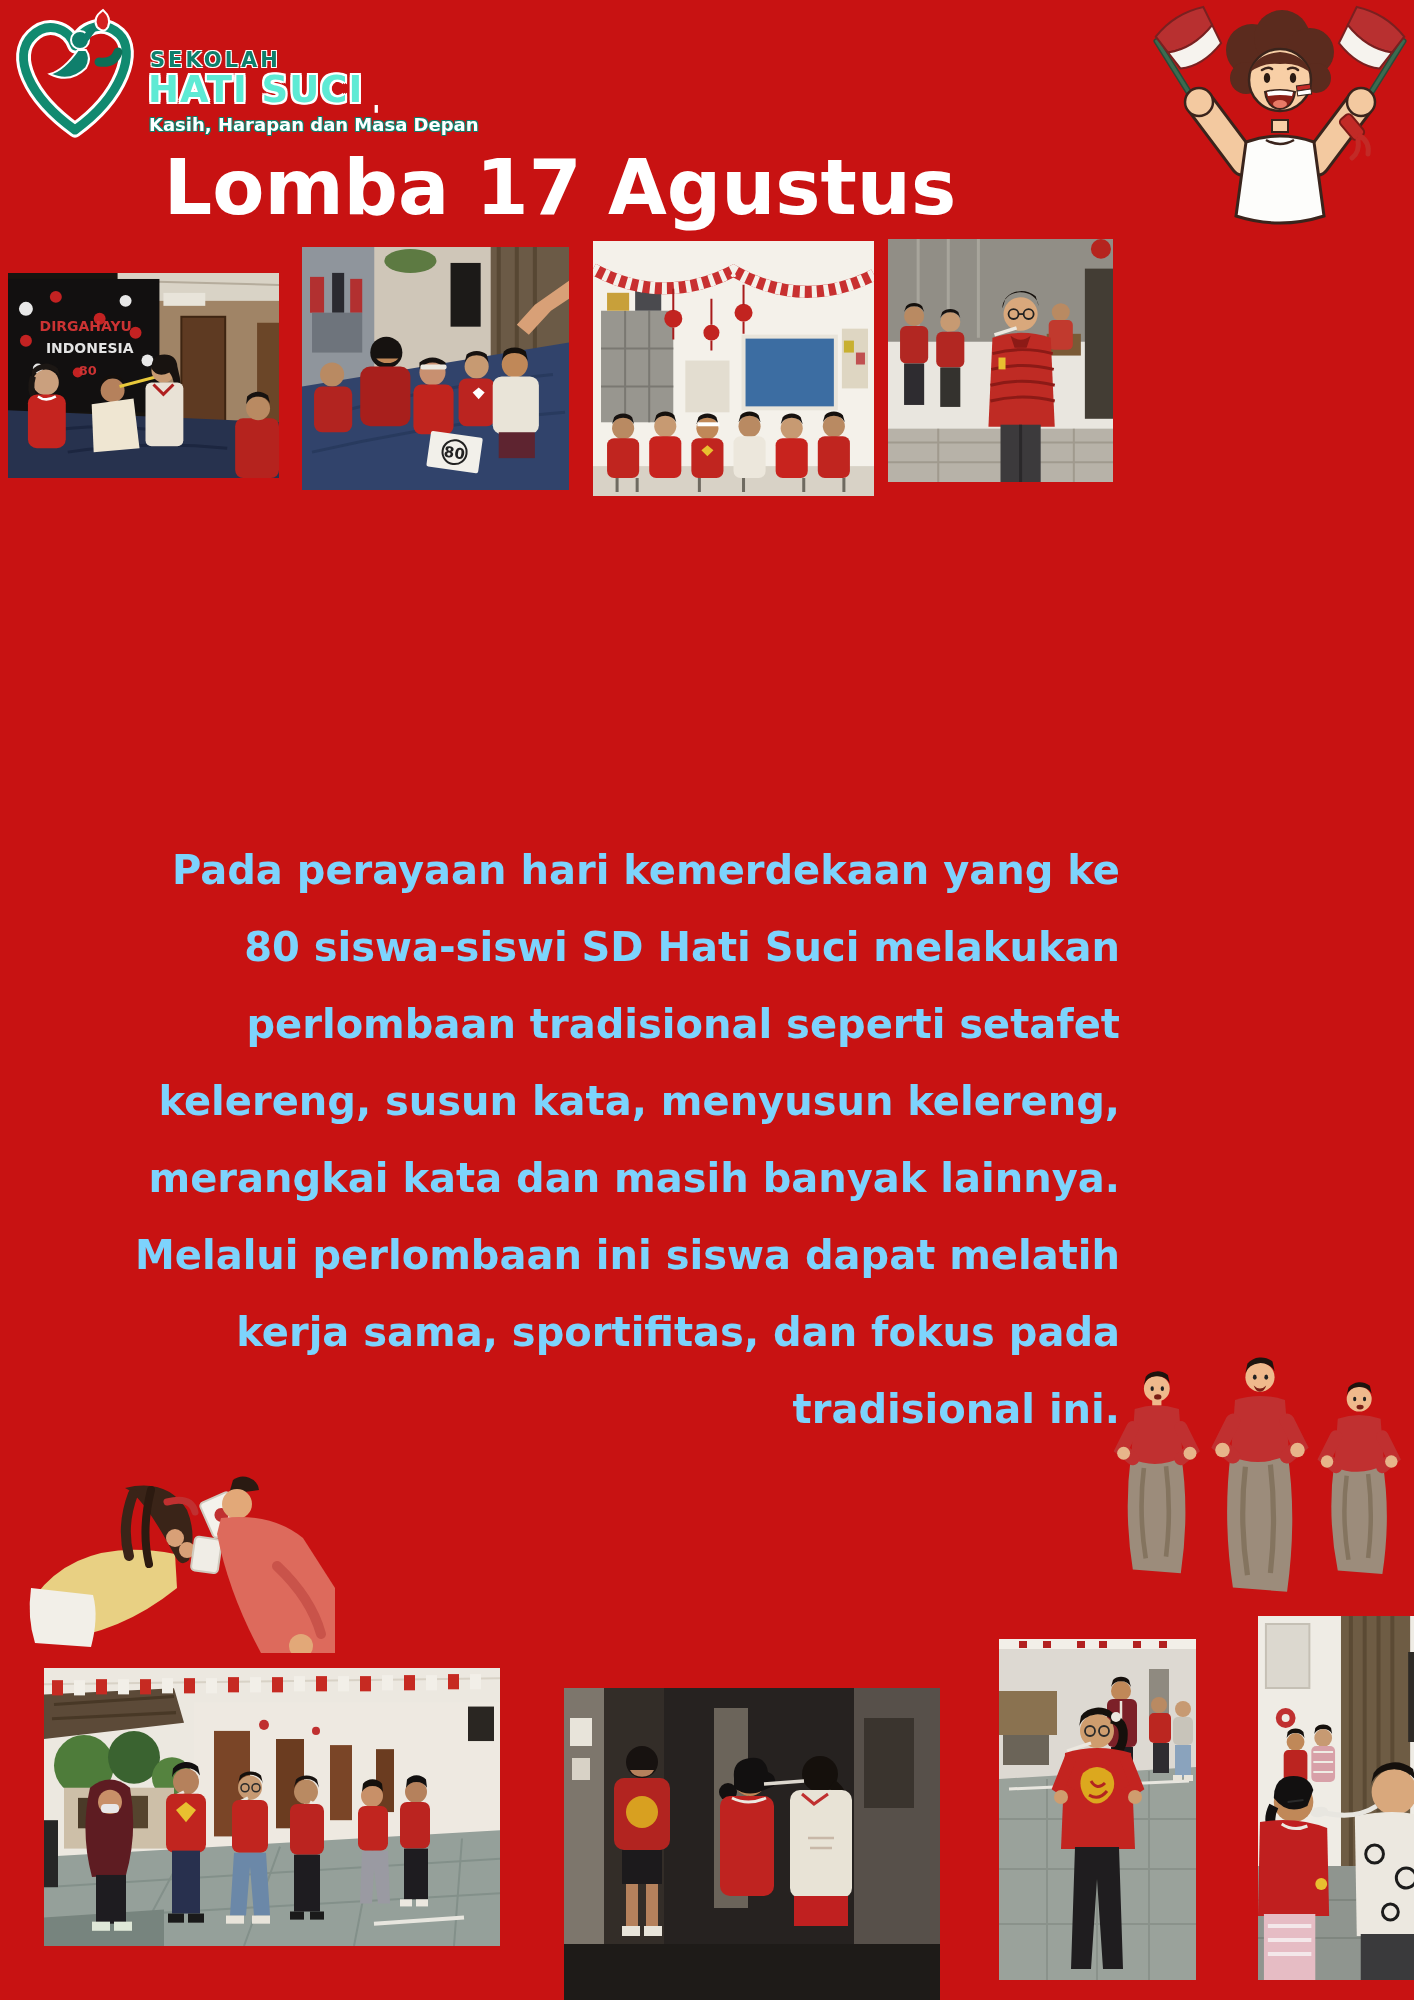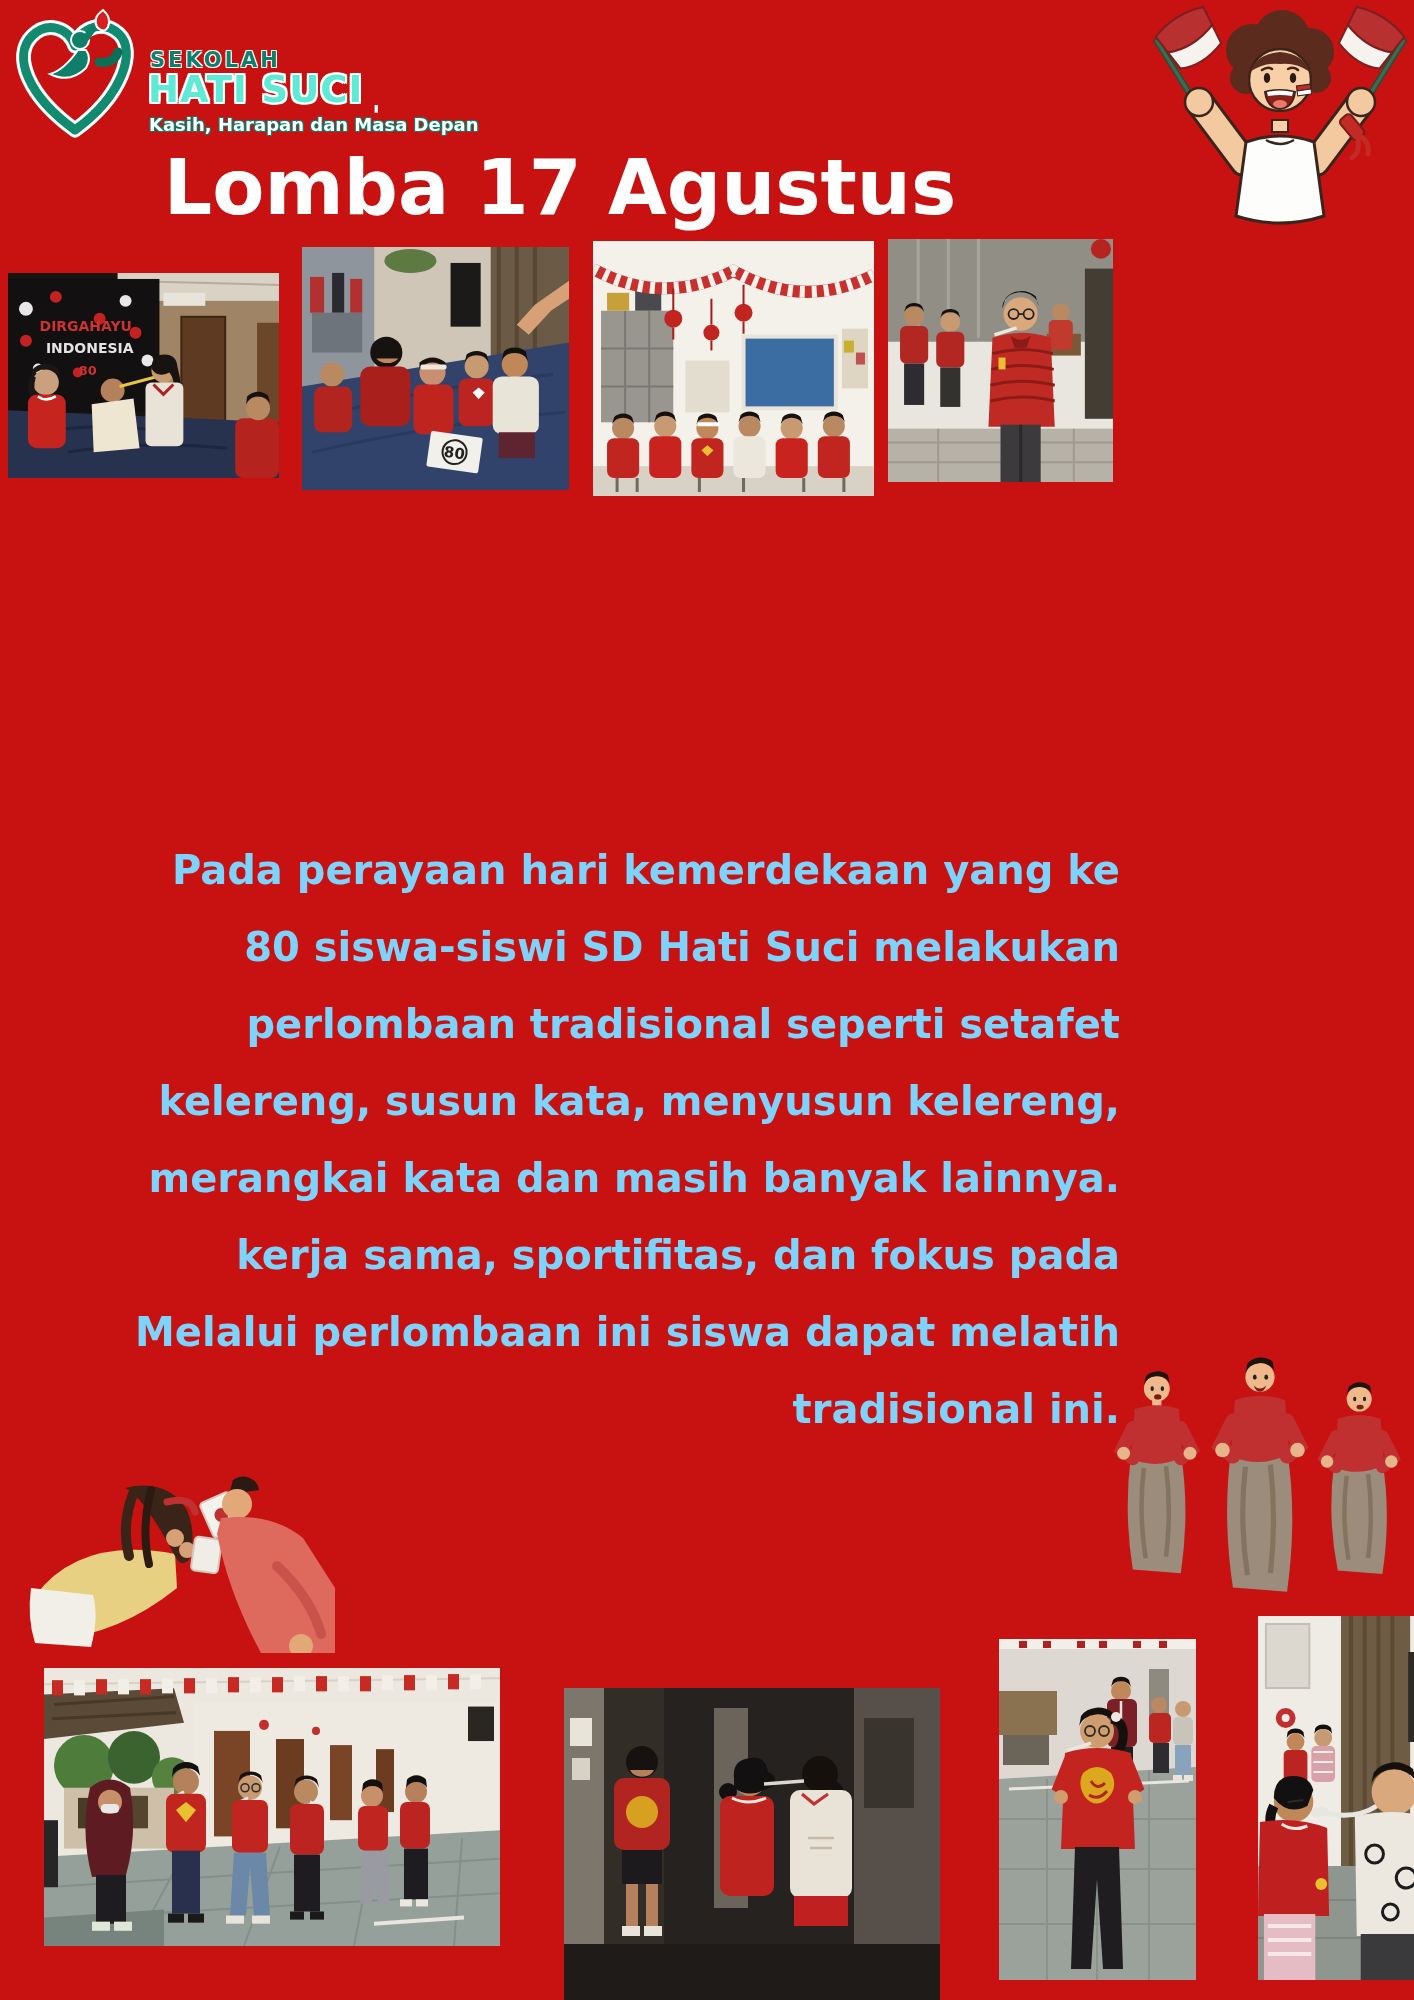--- a/index.html
+++ b/index.html
@@ -293,22 +293,22 @@
       <line x1="132" y1="188" x2="132" y2="246" stroke="#2a282a" stroke-width="3"></line>
     </svg>
   </div>
 
   <div class="abs paragraph">
     <div>Pada perayaan hari kemerdekaan yang ke</div>
     <div>80 siswa-siswi SD Hati Suci melakukan</div>
     <div>perlombaan tradisional seperti setafet</div>
     <div>kelereng, susun kata, menyusun kelereng,</div>
     <div>merangkai kata dan masih banyak lainnya.</div>
+    <div>Melalui perlombaan ini siswa dapat melatih</div>
     <div>kerja sama, sportifitas, dan fokus pada</div>
-    <div>Melalui perlombaan ini siswa dapat melatih</div>
     <div>tradisional ini.</div>
   </div>
 
   <div class="illu" style="left:25px;top:1438px;width:310px;height:215px;" aria-label="Two people passing cups with their heads">
     <svg viewBox="0 0 310 215">
 
       <path d="M10,158 Q55,98 150,116 L152,150 Q95,196 28,202 Z" fill="#e8d083"></path>
       <path d="M6,150 q-4,30 4,55 l56,4 q8,-30 2,-52 Z" fill="#f2efe8"></path>
       <path d="M150,118 Q118,58 100,50 Q142,40 162,72 Q172,96 164,122 Q156,130 150,118 Z" fill="#3a2418"></path>
       <path d="M108,56 Q96,88 104,118" stroke="#3a2418" stroke-width="10" fill="none" stroke-linecap="round"></path>

